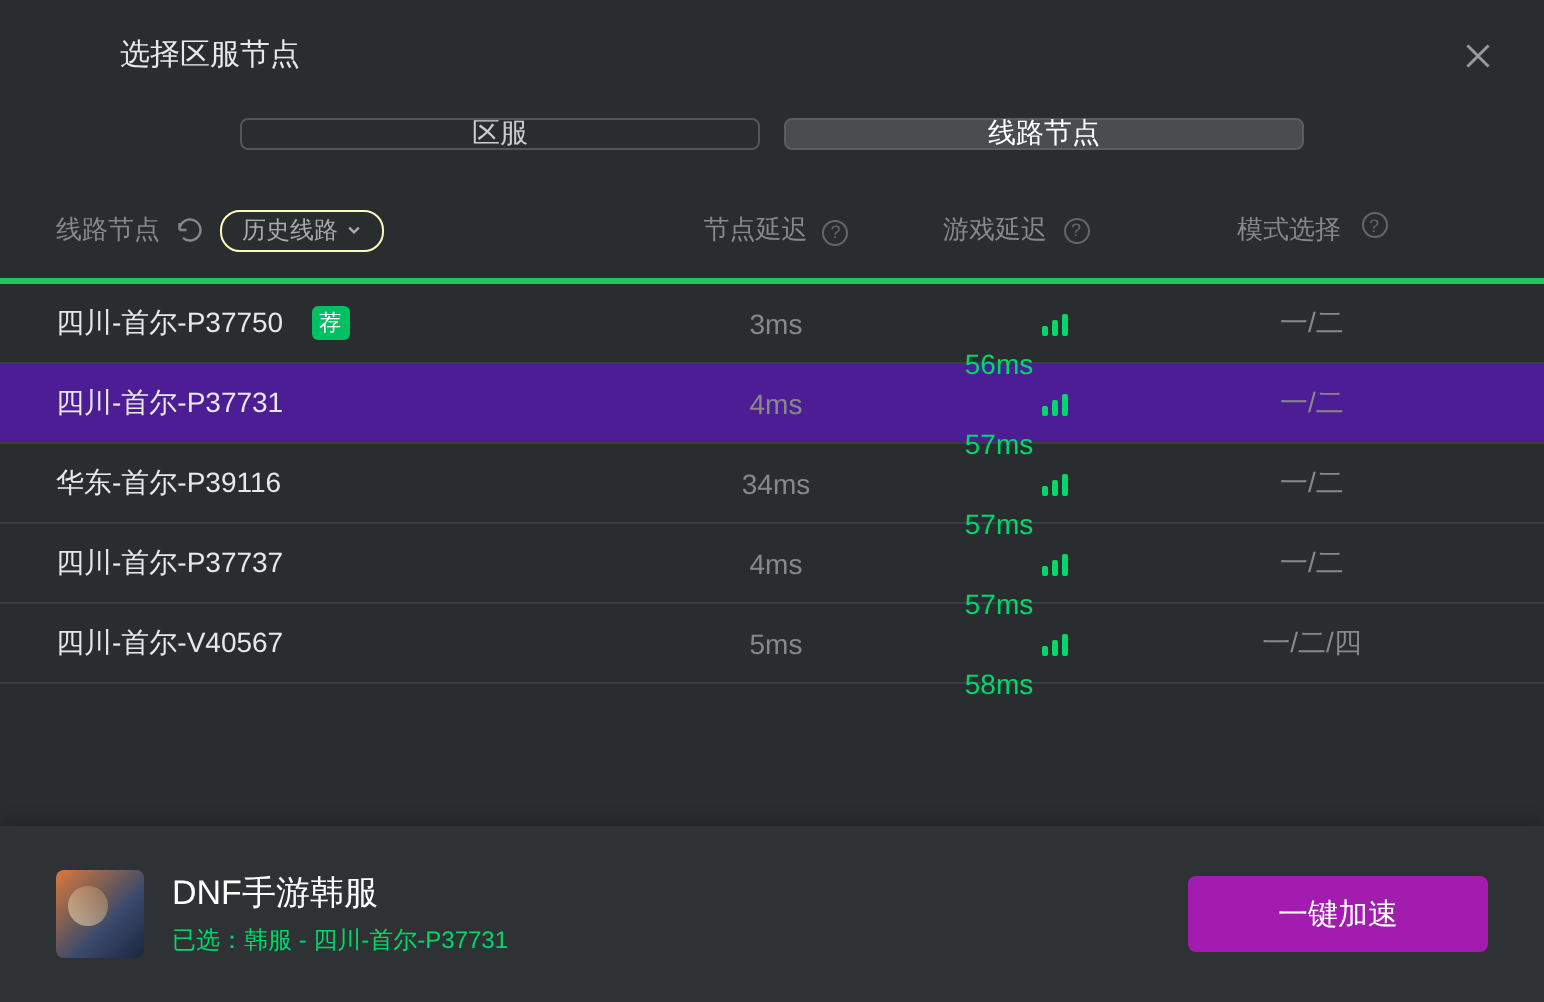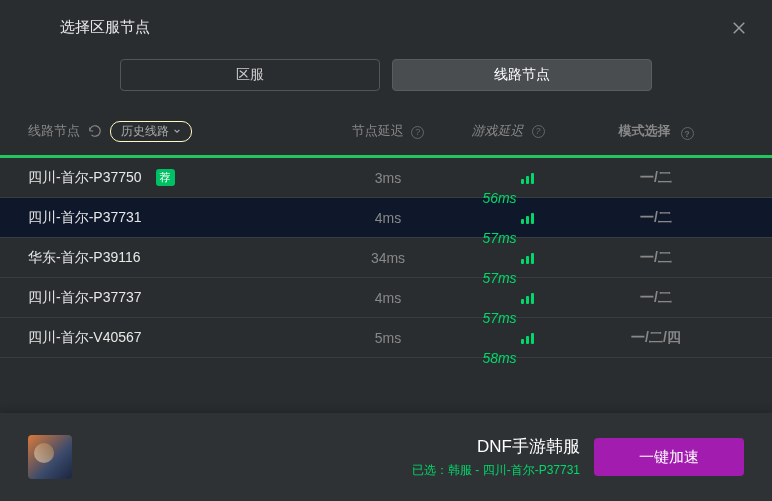--- a/index.html
+++ b/index.html
@@ -26,21 +26,21 @@
   color: #999;
 }
 .tabs {
   display: flex;
   justify-content: center;
   gap: 12px;
   padding: 8px 0 16px;
 }
 .tab {
   width: 260px;
-  height: 32px;
+  height: 16px;
   border: 1px solid #555;
   border-radius: 4px;
   background: transparent;
   color: #ccc;
   font-size: 14px;
   display: flex;
   align-items: center;
   justify-content: center;
   cursor: pointer;
 }
@@ -52,22 +52,22 @@
 .col-row {
   display: flex;
   align-items: center;
   padding: 0 28px;
   height: 48px;
   color: #888;
   font-size: 13px;
 }
 .col-left { width: 300px; display: flex; align-items: center; gap: 8px; }
 .col-node-latency { width: 120px; text-align: center; }
-.col-game-latency { width: 120px; display: flex; align-items: center; justify-content: center; gap: 4px; font-style: italic; }
-.col-mode { flex: 1; text-align: center; display: flex; align-items: flex-end; justify-content: center; gap: 6px; font-weight: bold; }
+.col-game-latency { width: 120px; display: flex; align-items: center; justify-content: center; gap: 4px; }
+.col-mode { flex: 1; text-align: center; display: flex; align-items: flex-start; justify-content: center; gap: 6px; }
 .refresh-icon { width: 14px; height: 14px; color: #888; cursor: pointer; }
 .history-dropdown {
   border: 1px solid #fef9c3;
   border-radius: 10px;
   padding: 1px 10px;
   font-size: 12px;
   color: #aaa;
   cursor: pointer;
   display: inline-flex;
   align-items: center;
@@ -88,21 +88,21 @@
 .rows { border-top: 3px solid #22c55e; }
 .row {
   display: flex;
   align-items: center;
   padding: 0 28px;
   height: 40px;
   border-bottom: 1px solid #3a3d40;
   font-size: 14px;
   cursor: pointer;
 }
-.row.selected { background: #0f172a; }
+.row.selected { background: #4c1d95; }
 .node-name { color: #e8e8e8; }
 .badge-rec {
   background: #00c064;
   color: #fff;
   font-size: 11px;
   padding: 1px 4px;
   border-radius: 3px;
   margin-left: 6px;
 }
 .node-latency { color: #888; }
@@ -142,21 +142,21 @@
 }
 .game-icon::after {
   content: "";
   position: absolute;
   top: 8px; left: 6px;
   width: 20px; height: 20px;
   background: linear-gradient(45deg, #f0e0c0, #b08050);
   border-radius: 50%;
   opacity: 0.6;
 }
-.game-info { flex: 1; text-align: right; }
+.game-info { flex: 1; }
 .game-title { color: #fff; font-size: 17px; margin-bottom: 4px; }
 .game-sub { color: #00d86a; font-size: 12px; }
 .accel-btn {
   width: 150px; height: 38px;
   background: #a21caf;
   color: #fff;
   border: none;
   border-radius: 4px;
   font-size: 15px;
   cursor: pointer;

